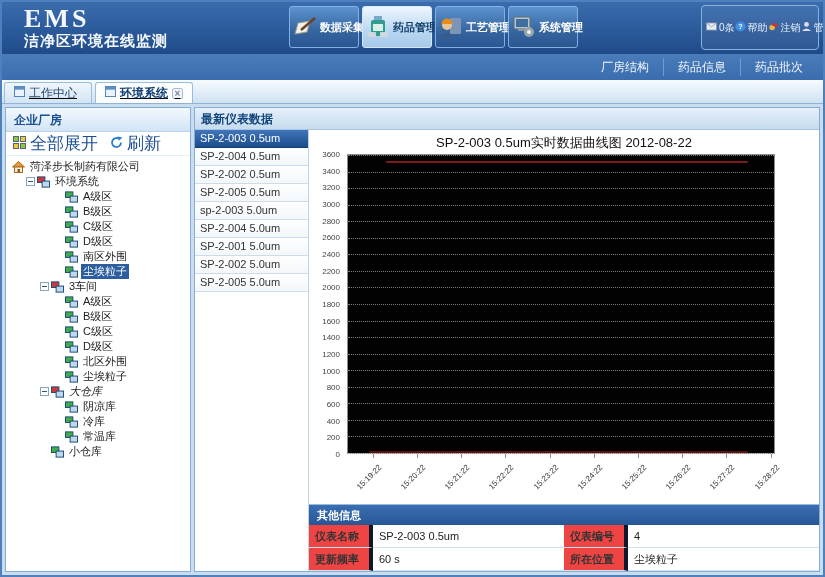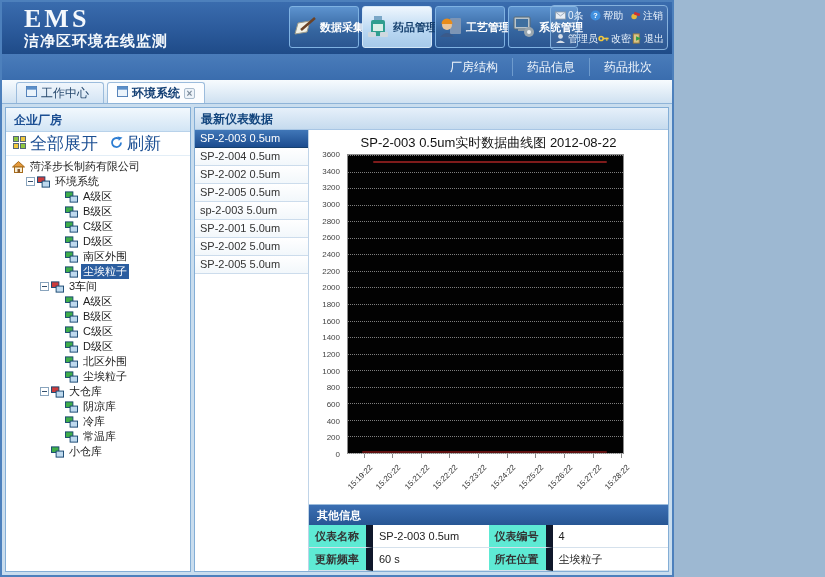--- a/index.html
+++ b/index.html
@@ -1,51 +1,51 @@
 <!DOCTYPE html>
 <html><head>
 <meta charset="utf-8">
 <style>
   * { box-sizing: border-box; margin: 0; padding: 0; }
   body { font-family: "Liberation Sans", "DejaVu Sans", sans-serif; background: #9db8d2; }
-  .window { width: 674px; height: 577px; border: 2px solid #4d80bc; background: #c9ddee;
+  .window { width: 825px; height: 577px; border: 2px solid #4d80bc; background: #c9ddee;
             display: flex; flex-direction: column; overflow: hidden; }
 
   
   .hdr { height: 52px; background: linear-gradient(180deg,#3a6cae 0%, #2b5a9b 55%, #1f4b88 100%);
          position: relative; flex: 0 0 52px; }
   .logo { position: absolute; left: 22px; top: 4px; color: #f4f8fc; }
   .logo-t { font-family: "Liberation Serif", serif; font-size: 26px; font-weight: bold; letter-spacing: 3px; line-height: 26px; }
   .logo-s { font-size: 15px; font-weight: bold; letter-spacing: 1px; }
   .mainnav { position: absolute; left: 287px; top: 4px; display: flex; gap: 3px; }
   .nav-btn { width: 70px; height: 42px; border: 1px solid #7fb2e2; border-radius: 3px; cursor: pointer;
              background: linear-gradient(180deg,#5d93cf,#35659f 60%,#2b5691); display: flex; align-items: center;
              padding: 2px; }
   .nav-btn .nbi { width: 26px; height: 26px; flex: 0 0 26px; }
   .nav-btn .nbl { color: #fff; font-size: 11px; font-weight: bold; margin-left: 2px; white-space: nowrap; }
   .nav-btn.active { background: linear-gradient(180deg,#eef6fd,#b9d7f2 60%,#a6c9e9); border-color: #d4e8f8; }
   .nav-btn.active .nbl { color: #16406e; }
   .userpanel { position: absolute; right: 4px; top: 3px; width: 118px; height: 45px;
                border: 1px solid #86b1dd; border-radius: 4px; padding: 3px 4px;
-               display: flex; flex-direction: column; justify-content: space-between;
+               display: flex; justify-content: space-between;
                background: rgba(255,255,255,0.06); }
   .uprow { display: flex; justify-content: space-between; }
   .upitem { display: flex; align-items: center; gap: 2px; color: #eaf2fb; font-size: 10px; cursor: pointer; white-space: nowrap; }
   .upitem svg { width: 11px; height: 11px; }
 
   
   .subband { height: 26px; flex: 0 0 26px; background: linear-gradient(180deg,#4a7cba,#3a6dae);
              display: flex; justify-content: flex-end; align-items: center; padding-right: 6px; }
   .subnav-item { color: #f0f6fc; font-size: 12px; padding: 0 14px; height: 18px; line-height: 18px;
                  border-left: 1px solid #6e9bcd; cursor: pointer; }
   .subnav-item:first-child { border-left: none; }
 
   
   .tabbar { height: 24px; flex: 0 0 24px; background: linear-gradient(180deg,#f7fbfe,#cfe1f1);
-            border-bottom: 1px solid #8fb4d8; display: flex; align-items: flex-end; padding-left: 14px; }
+            border-bottom: 1px solid #8fb4d8; display: flex; align-items: flex-end; padding-left: 2px; text-decoration: underline; }
   .tab { display: flex; align-items: center; gap: 4px; height: 21px; padding: 0 9px; margin-right: 3px;
          border: 1px solid #9cbcdc; border-bottom: none; border-radius: 3px 3px 0 0; cursor: pointer;
          background: linear-gradient(180deg,#f0f6fc,#d3e4f4); font-size: 12px; color: #27496e; min-width: 88px; }
   .tab svg { width: 11px; height: 11px; }
   .tab.active { background: #fbfdff; font-weight: bold; color: #133f74; }
   .tab-close { margin-left: auto; font-size: 10px; color: #7a8a9a; border: 1px solid #aabccd; border-radius: 2px;
                width: 11px; height: 11px; line-height: 9px; text-align: center; background: #eef4fa; cursor: pointer; }
 
   
   .content { flex: 1; display: flex; padding: 3px; gap: 3px; overflow: hidden; }
@@ -95,21 +95,21 @@
   .xlab { position: absolute; top: 9px; width: 46px; font-size: 8px; color: #333; text-align: right;
           transform: rotate(-45deg); transform-origin: right top; }
 
   
   .infopanel { flex: 0 0 66px; border-top: 1px solid #9cbcdc; display: flex; flex-direction: column; }
   .infohdr { height: 20px; flex: 0 0 20px; background: linear-gradient(180deg,#3b6fb3,#275694);
              color: #fff; font-size: 11px; font-weight: bold; line-height: 20px; padding-left: 8px; }
   .infogrid { flex: 1; display: grid; grid-template-columns: 64px 1fr 64px 1fr; grid-auto-rows: 23px; }
   .icell { font-size: 11px; line-height: 22px; padding-left: 6px; border-bottom: 1px solid #d5e1ec;
            overflow: hidden; white-space: nowrap; }
-  .ilab { background: #5eead4; color: #333; font-weight: bold; border-right: 7px solid #0f172a; }
+  .ilab { background: #ef4444; color: #333; font-weight: bold; border-right: 4px solid #0f172a; }
   .ival { background: #fff; color: #222; }
 </style>
 </head>
 <body>
 
 <div class="window">
 
   <div class="hdr">
     <div class="logo">
       <div class="logo-t">EMS</div>
@@ -382,21 +382,21 @@
           </div>
           <div class="trow" style="padding-left: 57px;">
             <span class="tico">
               <svg viewBox="0 0 14 12">
                 <rect x="0.5" y="0.5" width="8" height="6" fill="#3fae49" stroke="#15456f"></rect>
                 <rect x="5.5" y="5" width="8" height="6.5" fill="#bed9ee" stroke="#15456f"></rect>
               </svg>
             </span>
             <span class="tlabel">尘埃粒子</span>
           </div>
-          <div class="trow" style="padding-left: 32px;">
+          <div class="trow" style="padding-left: 32px; font-style: italic;">
             <span class="tgl"></span>
             <span class="tico">
               <svg viewBox="0 0 14 12">
                 <rect x="0.5" y="0.5" width="8" height="6" fill="#cc3b3b" stroke="#15456f"></rect>
                 <rect x="5.5" y="5" width="8" height="6.5" fill="#bed9ee" stroke="#15456f"></rect>
               </svg>
             </span>
             <span class="tlabel">大仓库</span>
           </div>
           <div class="trow" style="padding-left: 57px;">
@@ -440,20 +440,21 @@
 
     <div class="panel mainpanel">
       <div class="listband">最新仪表数据</div>
       <div class="mainbody">
         <div class="ilist">
             <div class="li-item sel">SP-2-003 0.5um</div>
             <div class="li-item">SP-2-004 0.5um</div>
             <div class="li-item">SP-2-002 0.5um</div>
             <div class="li-item">SP-2-005 0.5um</div>
             <div class="li-item">sp-2-003 5.0um</div>
+            <div class="li-item">SP-2-004 5.0um</div>
             <div class="li-item">SP-2-001 5.0um</div>
             <div class="li-item">SP-2-002 5.0um</div>
             <div class="li-item">SP-2-005 5.0um</div>
           </div>
         <div class="rightcol">
           <div class="chartarea">
             <div class="ctitle">SP-2-003 0.5um实时数据曲线图 2012-08-22</div>
             <div class="plotregion">
               <div class="ylabels">
                   <span class="ylab" style="top: 100%;">0</span>

